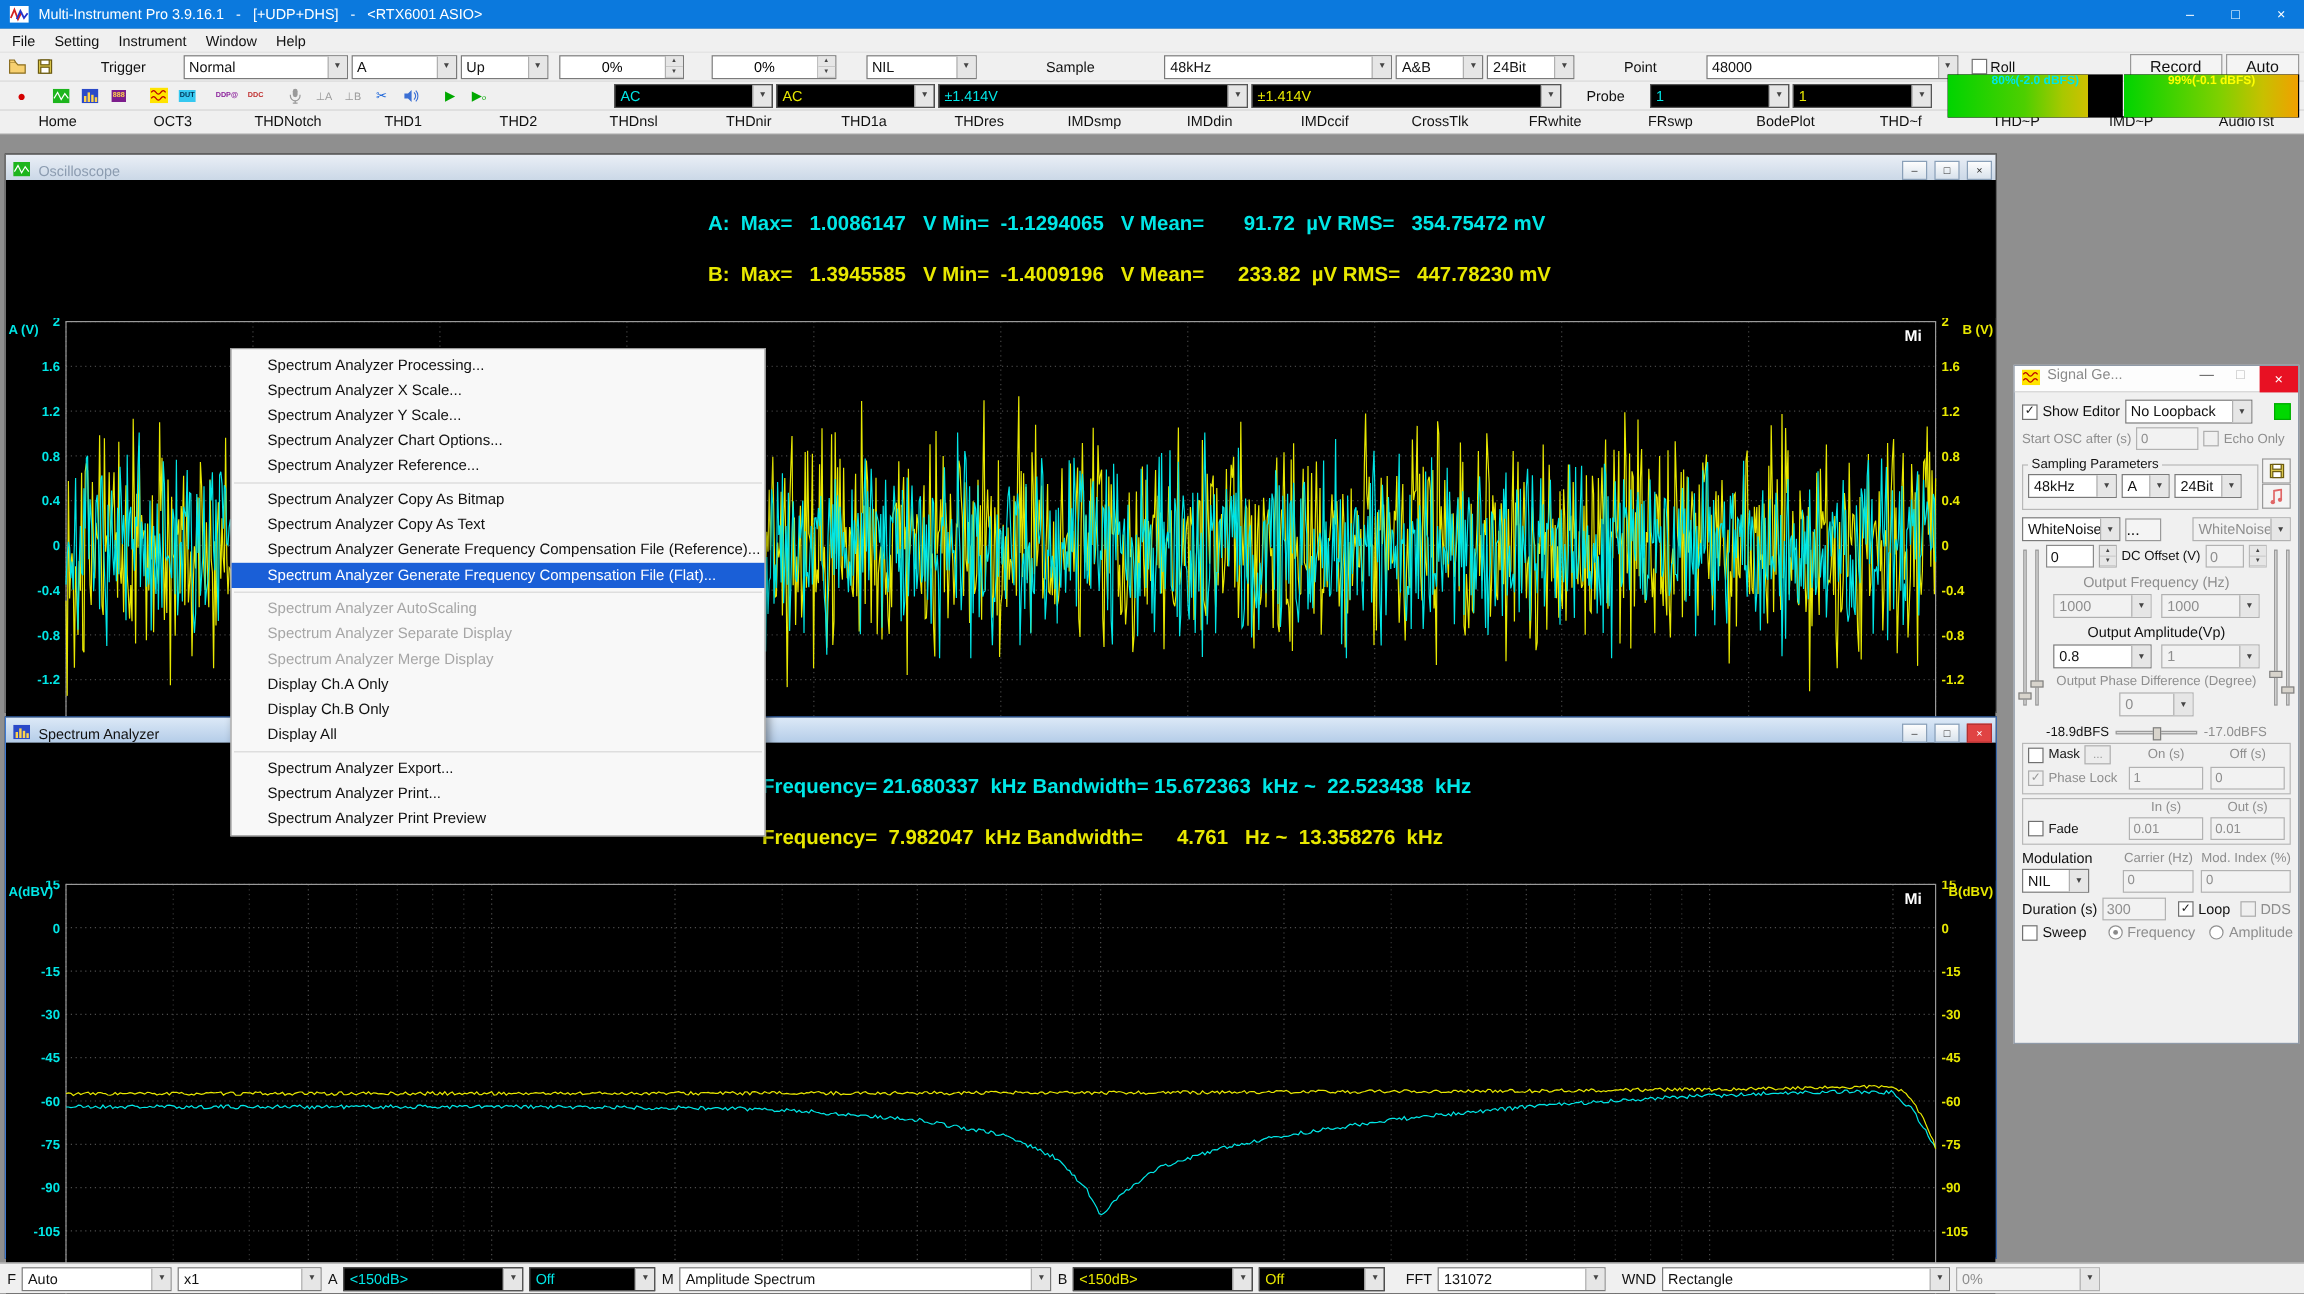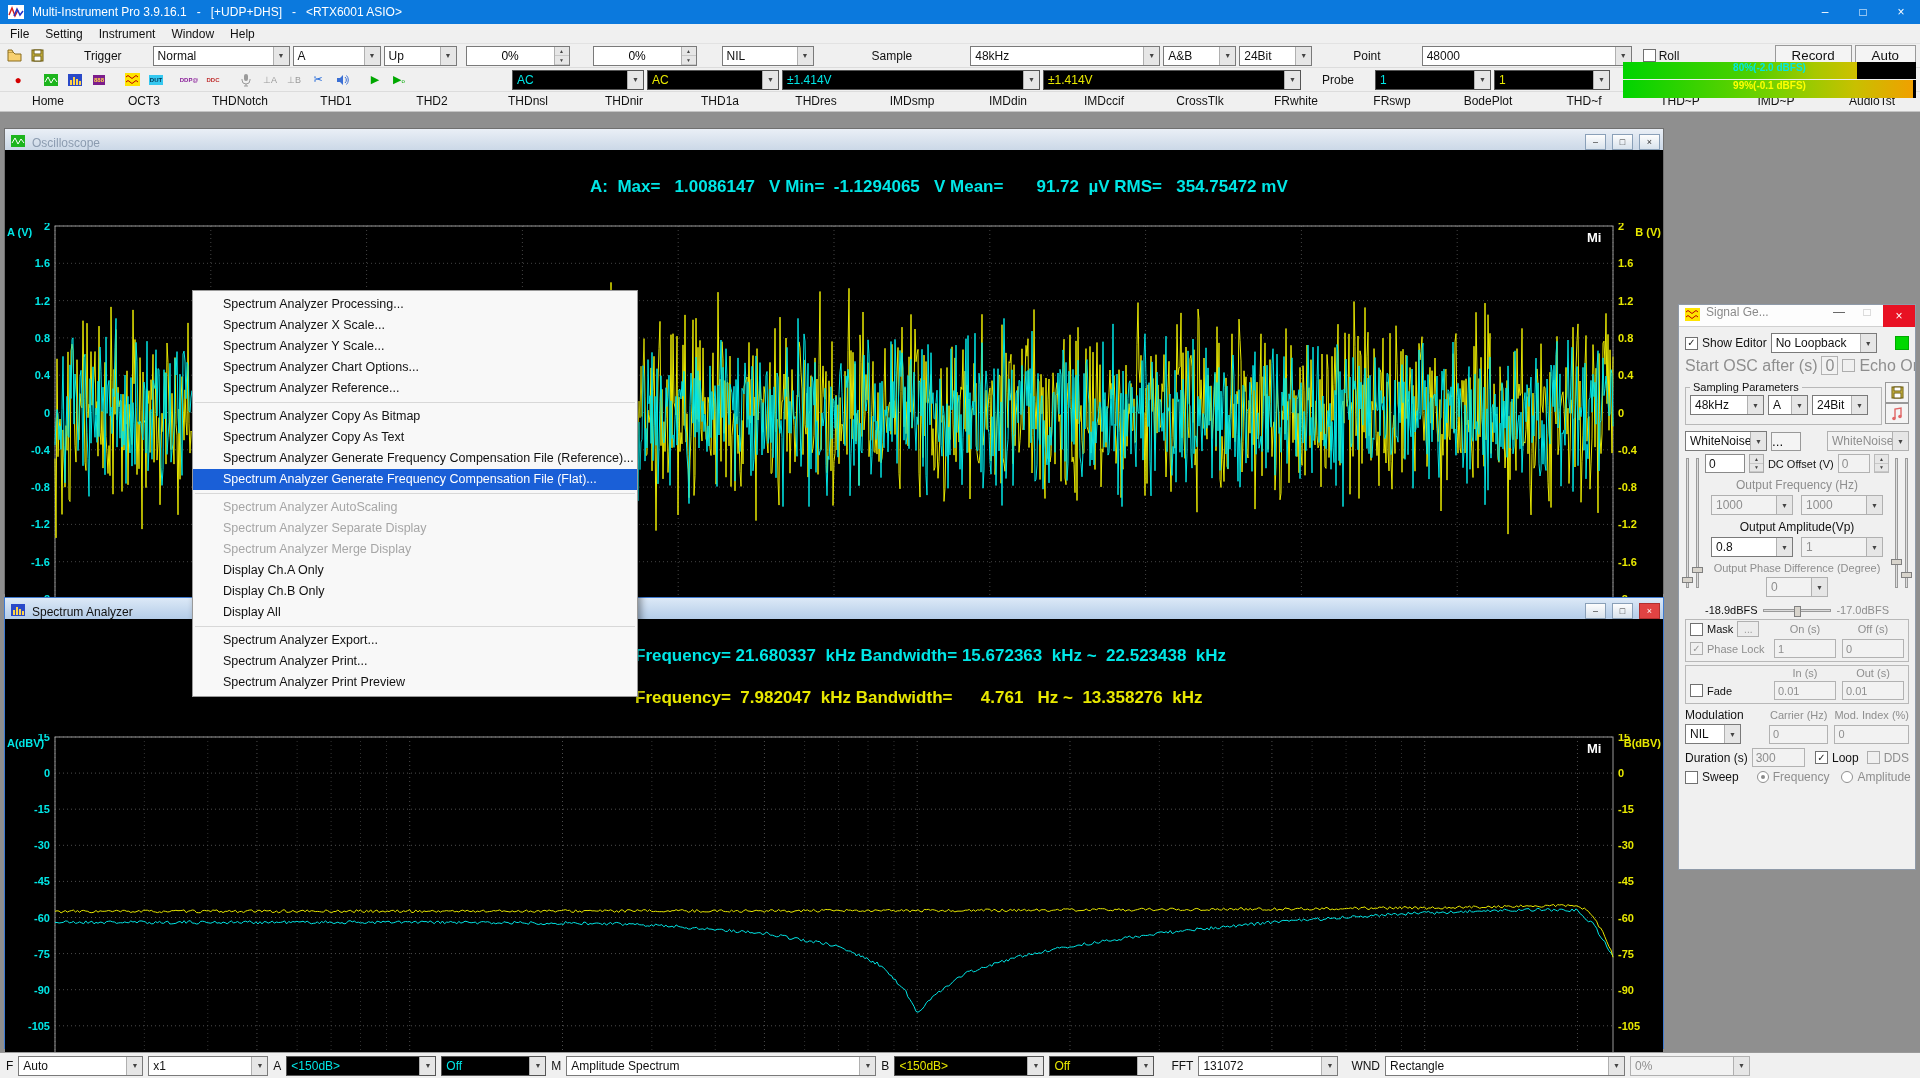--- a/index.html
+++ b/index.html
@@ -35,21 +35,21 @@
 .spin .sb i.sd::after{content:"▼";font-size:5px;color:#444}
 .btn{height:22px;border:1px solid #999;background:#f4f4f4;padding:0 16px;display:inline-flex;align-items:center;color:#111}
 .cb{width:13px;height:13px;border:1px solid #707070;background:#fff;display:inline-flex;align-items:center;justify-content:center;flex:none}
 .cb .ck{display:none;font-size:10px;line-height:1;color:#222}
 .cb.checked .ck{display:block}
 .cb.dim{border-color:#adadad;background:#f0f0f0}
 .cb.dim .ck{color:#999}
 .radio{width:12px;height:12px;border-radius:50%;border:1px solid #909090;background:#fff;position:relative;flex:none}
 .radio.sel::after{content:"";position:absolute;inset:3px;border-radius:50%;background:#8a8a8a}
 .iconstrip{display:flex;align-items:center;gap:4px;width:505px;flex:none;padding-left:4px}
-.meters{flex:1;display:flex;flex-direction:column;gap:1px;margin-left:10px;height:36px}
+.meters{flex:1;display:flex;flex-direction:row;gap:1px;margin-left:10px;height:36px}
 .meter{flex:1;background:#000;position:relative;overflow:hidden}
 .mfill{height:100%}
 .mfill.a{background:linear-gradient(90deg,#00d400 0%,#4ecf00 55%,#a8c800 82%,#cfc000 100%)}
 .mfill.b{background:linear-gradient(90deg,#00d400 0%,#7fd000 55%,#c8c000 80%,#f0a000 100%)}
 .mtext{position:absolute;left:0;right:0;top:0;text-align:center;font-size:10px;font-weight:bold;line-height:11px}
 .mtext.a{color:#00e6e6}
 .mtext.b{color:#ffff00}
 
 .tabrow{height:20px;background:#f0f0f0;display:flex;border-bottom:1px solid #c4c4c4}
 .tab{width:96px;text-align:center;line-height:19px;color:#111;white-space:nowrap}
@@ -352,20 +352,21 @@
             </svg>
           </span>
         <span class="mt-text">Oscilloscope</span>
         <span class="sp"></span>
         <span class="mwb">–</span>
         <span class="mwb">□</span>
         <span class="mwb">×</span>
       </div>
       <div class="stats">
         <div class="a">A:  Max=   1.0086147   V Min=  -1.1294065   V Mean=       91.72  µV RMS=   354.75472 mV</div>
+        <div class="b">B:  Max=   1.3945585   V Min=  -1.4009196   V Mean=      233.82  µV RMS=   447.78230 mV</div>
       </div>
       <svg id="osc-svg" width="1658" height="412">
           <rect x="0" y="0" width="1658" height="412" fill="#000"></rect>
           <line x1="50" y1="3" x2="50" y2="376" stroke="#444" stroke-dasharray="1,3"></line>
           <line x1="205.8" y1="3" x2="205.8" y2="376" stroke="#444" stroke-dasharray="1,3"></line>
           <line x1="361.6" y1="3" x2="361.6" y2="376" stroke="#444" stroke-dasharray="1,3"></line>
           <line x1="517.4" y1="3" x2="517.4" y2="376" stroke="#444" stroke-dasharray="1,3"></line>
           <line x1="673.2" y1="3" x2="673.2" y2="376" stroke="#444" stroke-dasharray="1,3"></line>
           <line x1="829" y1="3" x2="829" y2="376" stroke="#444" stroke-dasharray="1,3"></line>
           <line x1="984.8" y1="3" x2="984.8" y2="376" stroke="#444" stroke-dasharray="1,3"></line>
@@ -579,21 +580,21 @@
           <span class="cb checked">
               <span class="ck">✓</span>
             </span>
           <span>Show Editor</span>
           <div class="combo" style="width:106px">
               <span class="cv">No Loopback</span>
               <span class="dd"></span>
             </div>
           <span class="sg-green"></span>
         </div>
-        <div class="sg-row dim" style="font-size:16px">
+        <div class="sg-row dim" style="font-size:11px">
           <span>Start OSC after (s)</span>
           <span class="inp dim" style="width:52px">0</span>
           <span class="cb dim"></span>
           <span>Echo Only</span>
         </div>
         <div class="sg-sampwrap">
           <fieldset class="sg-group">
             <legend>Sampling Parameters</legend>
             <div class="sg-row" style="margin:1px 0">
               <div class="combo" style="width:74px">

